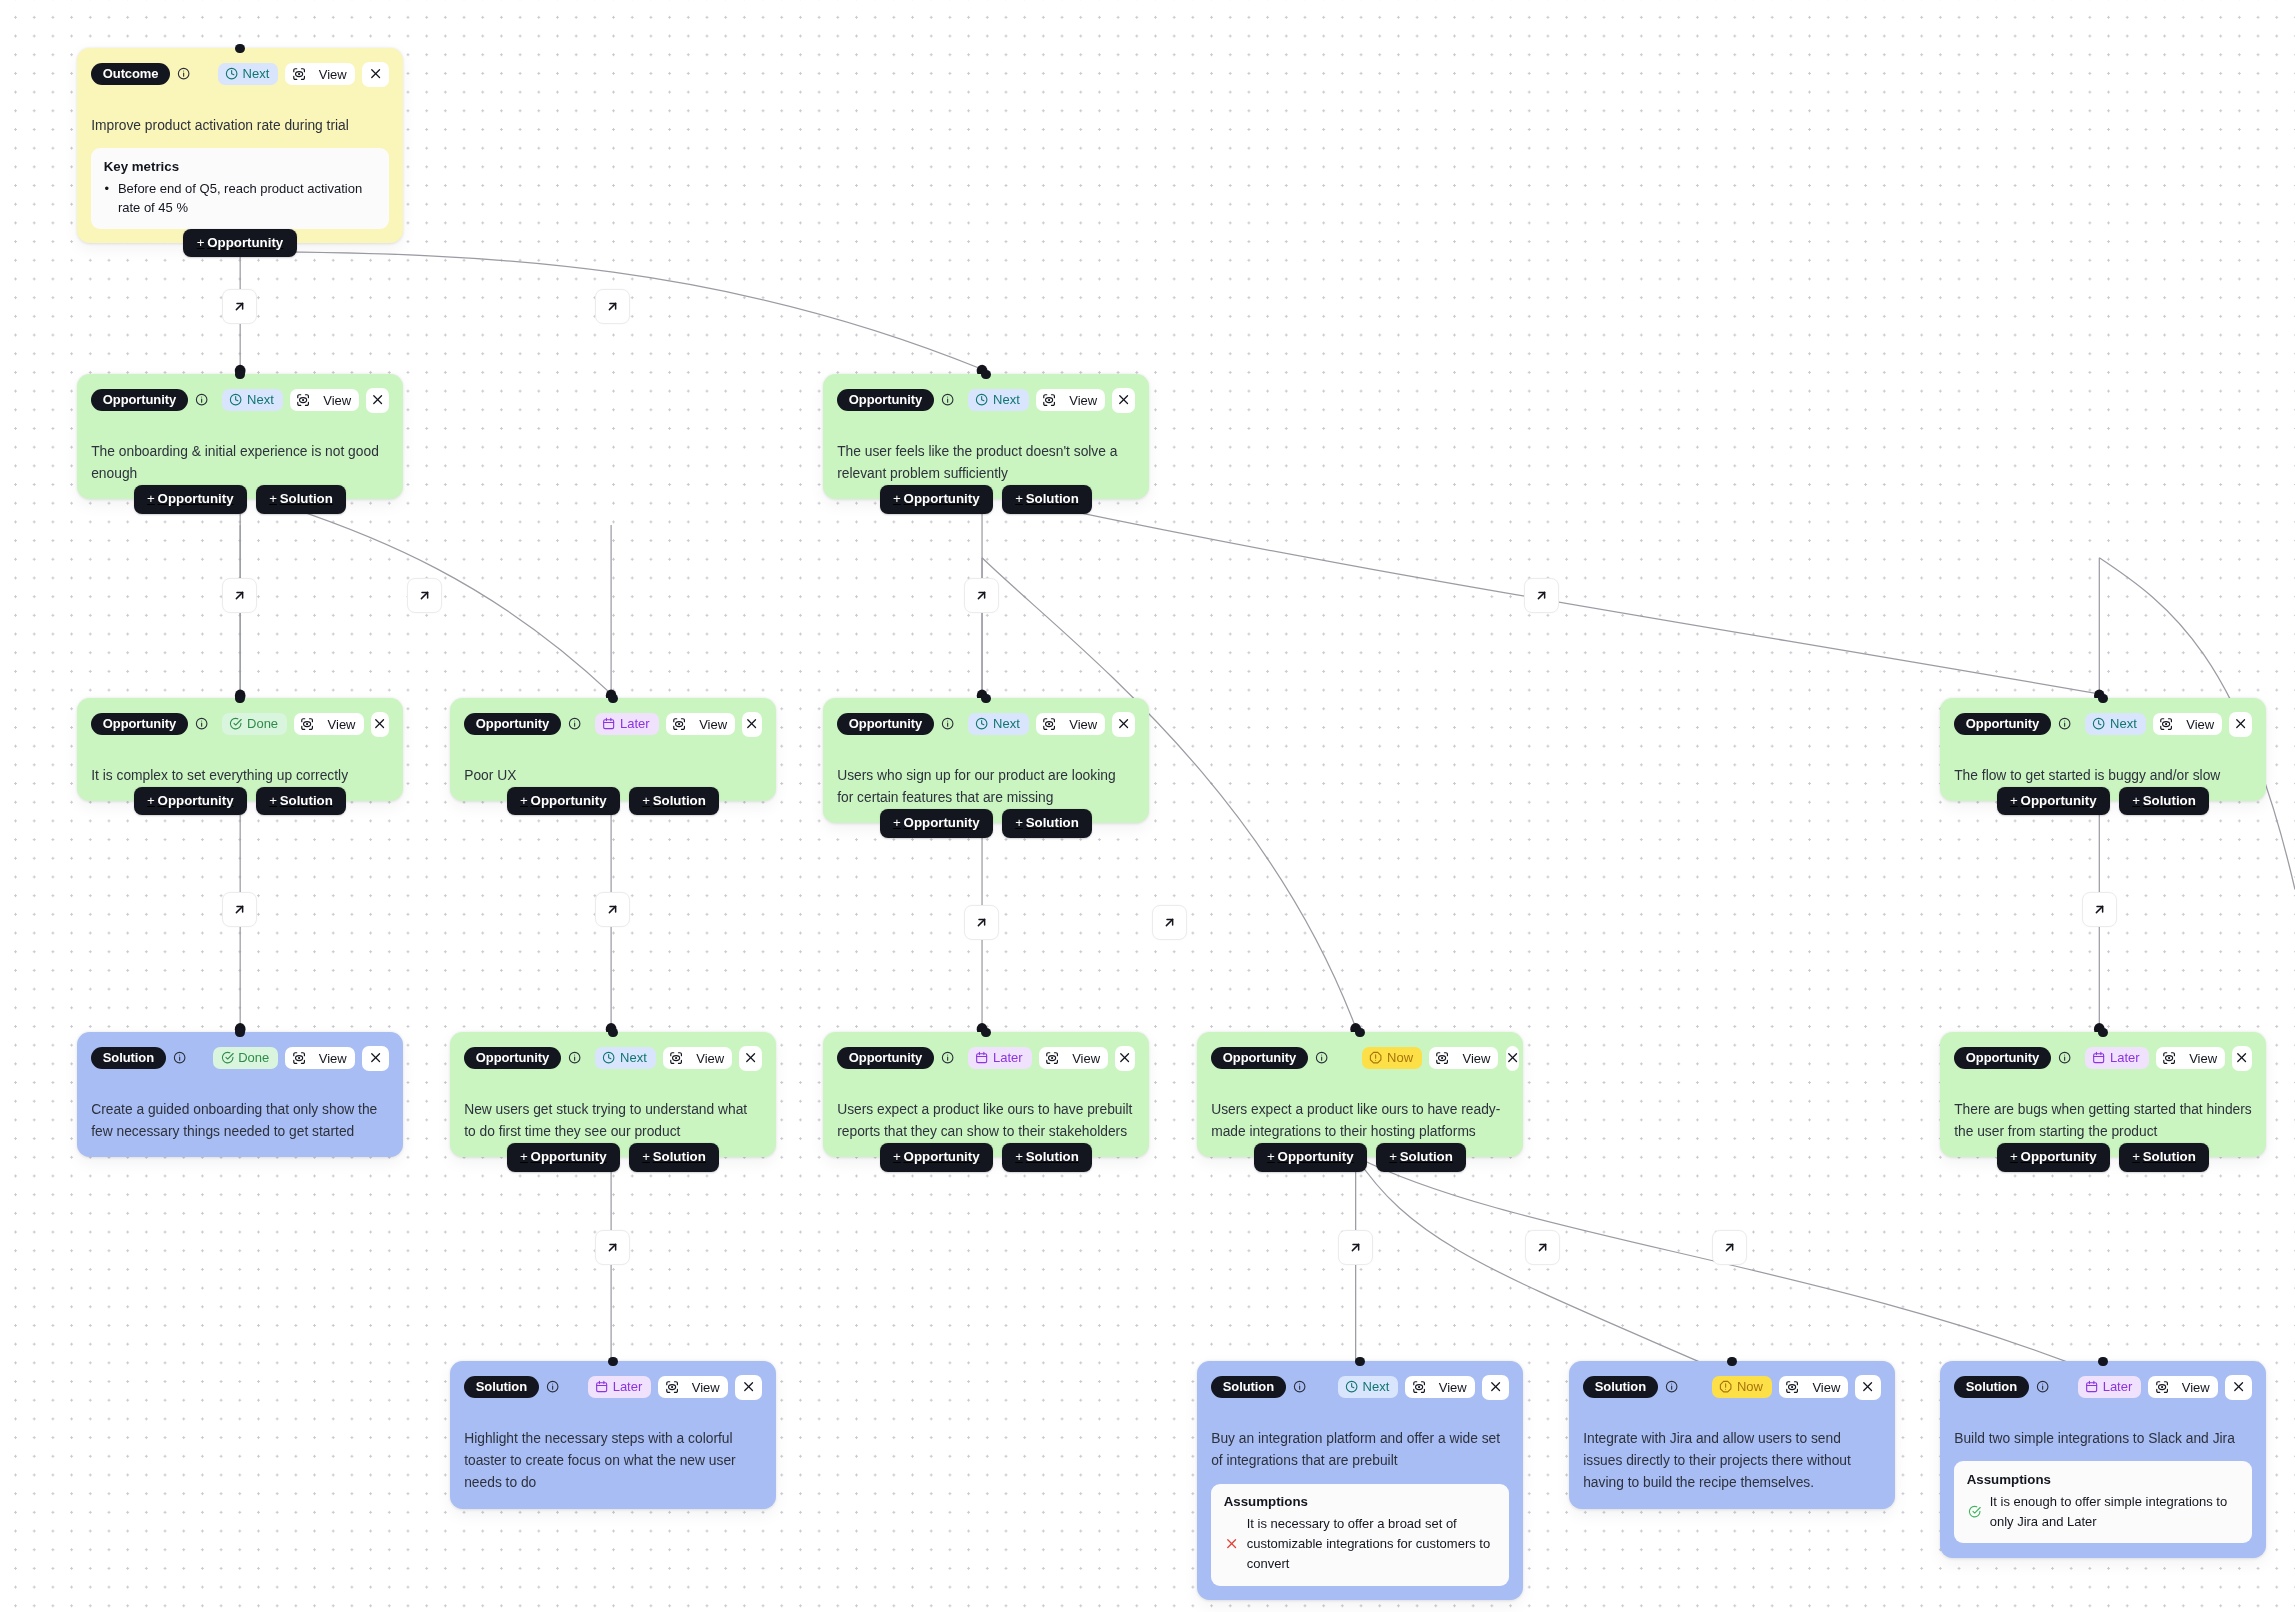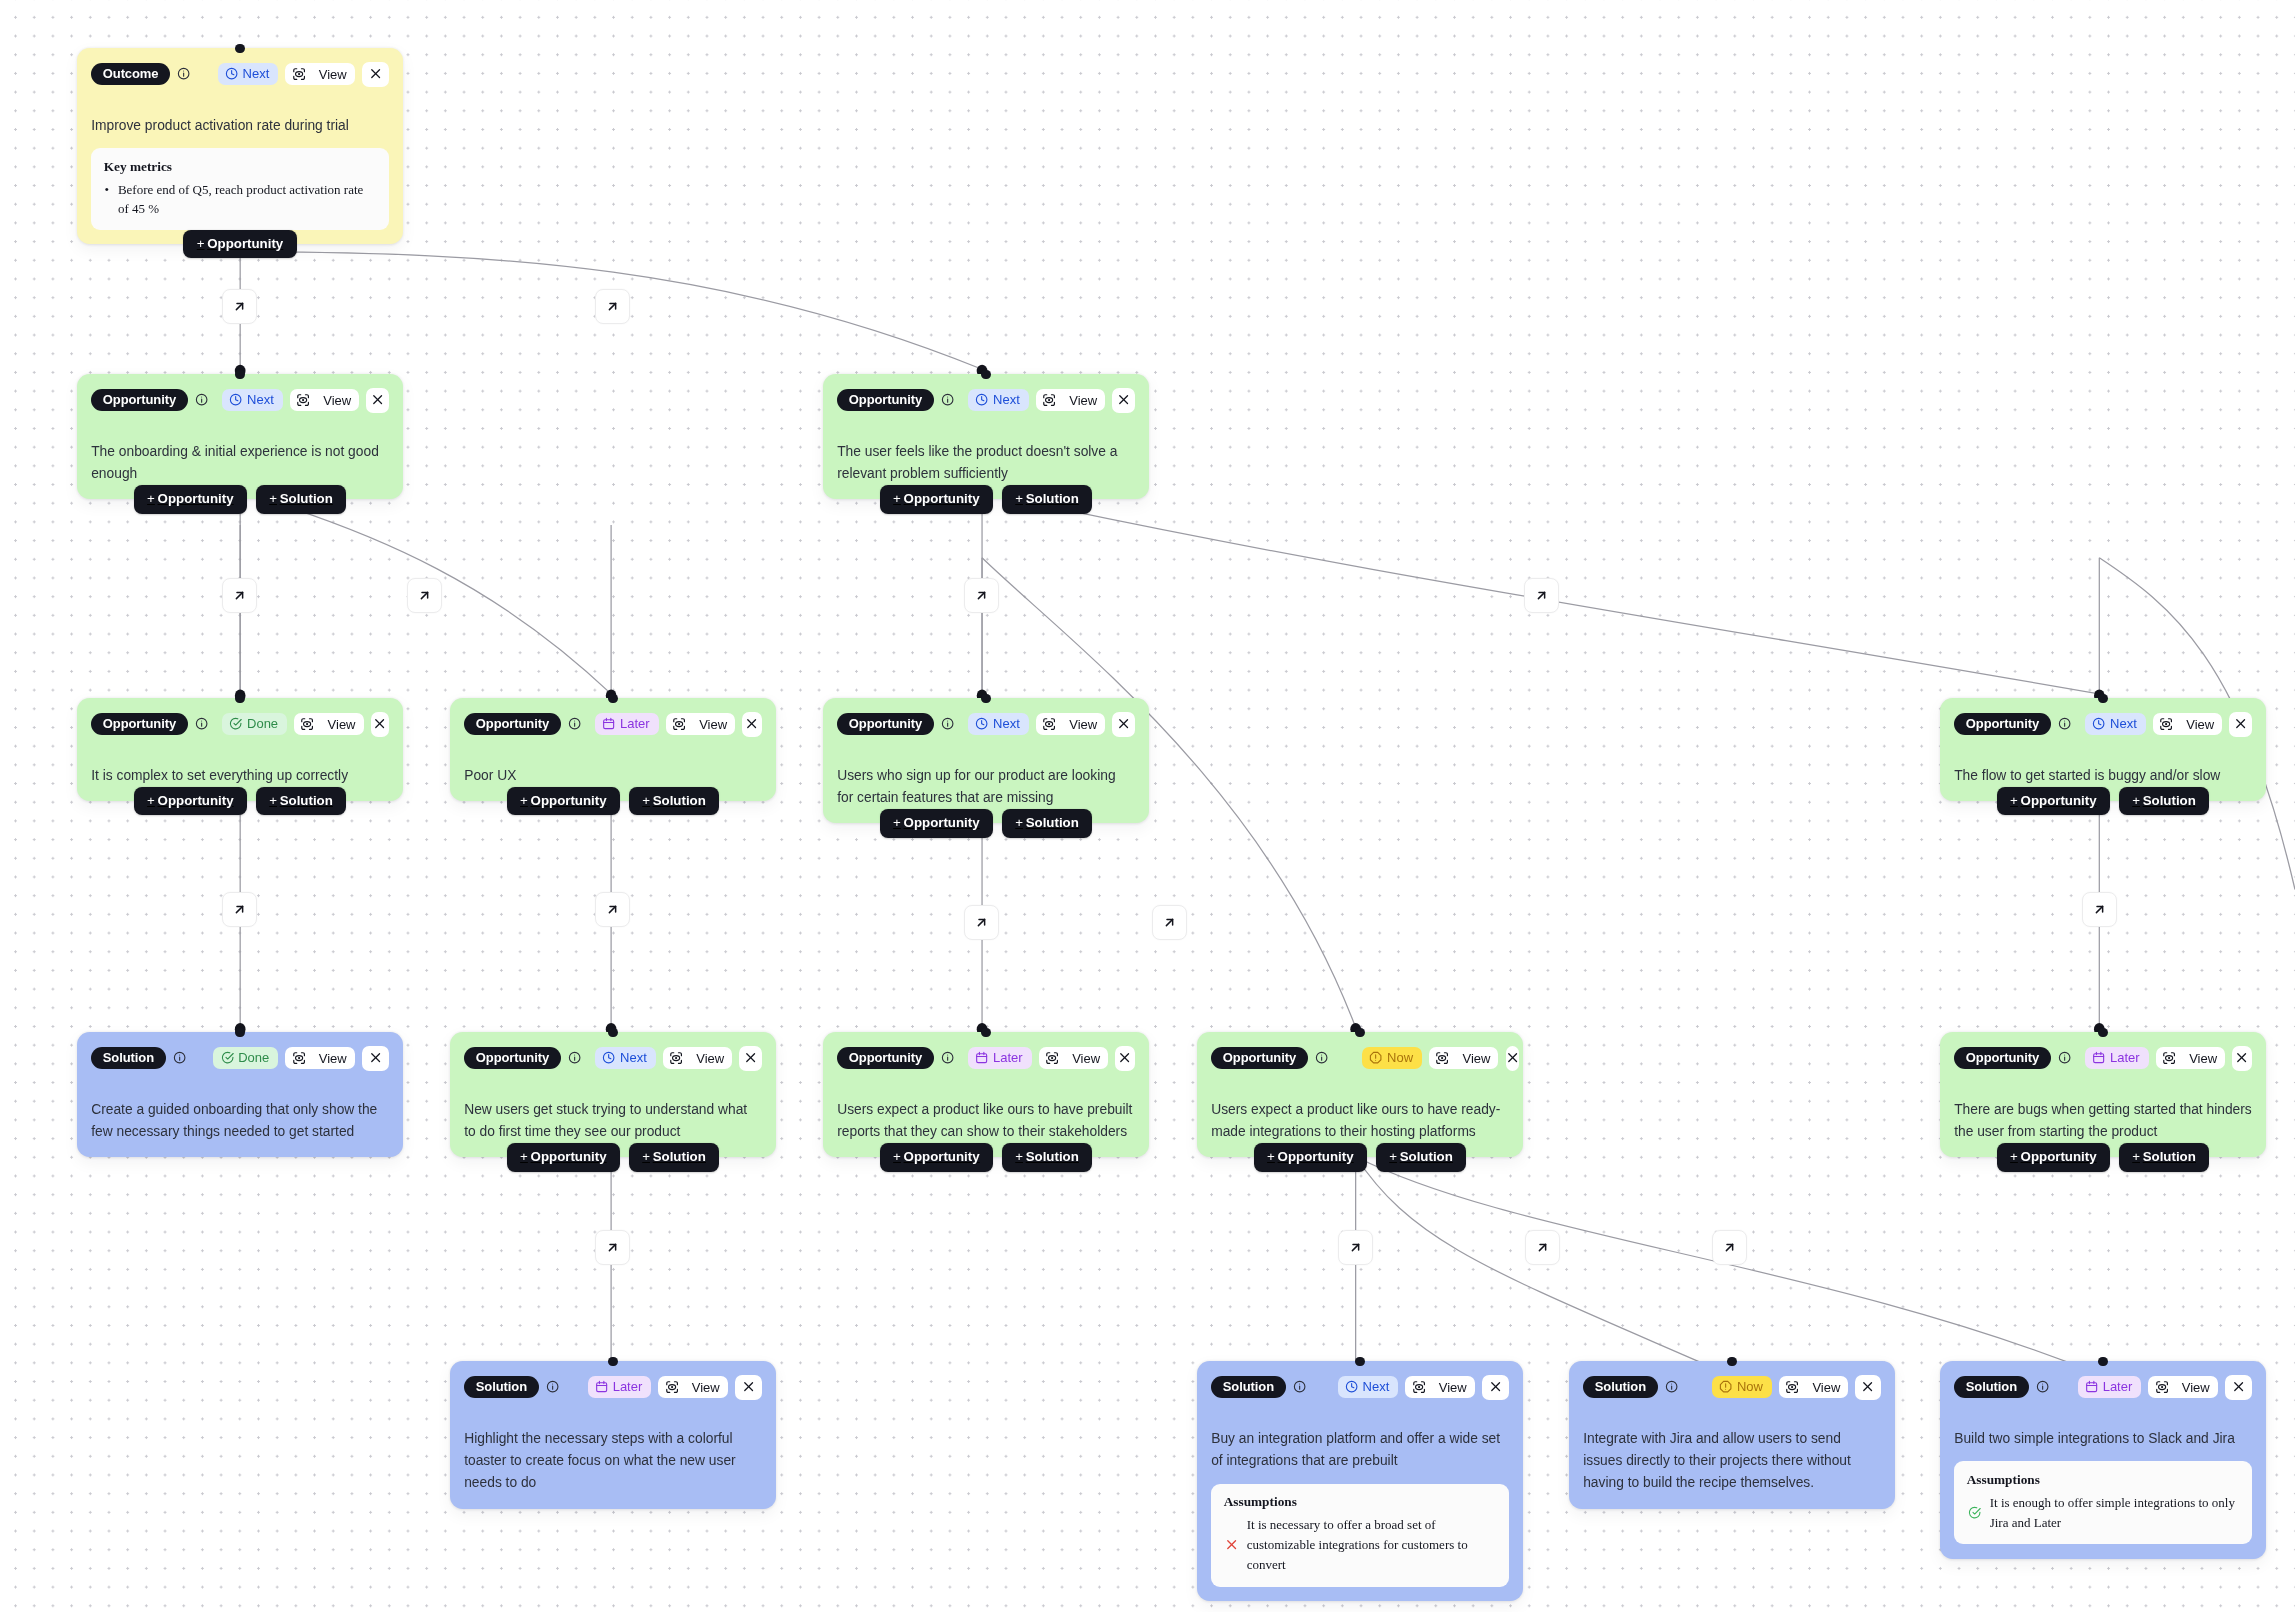--- a/index.html
+++ b/index.html
@@ -64,21 +64,21 @@
   .head-spacer { flex: 1 1 auto; }
 
   .status-pill {
     display: inline-flex; align-items: center; gap: 4.4px;
     border-radius: 7.1px;
     padding: 4.4px 9px 4.4px 7.1px;
     font-size: 13px; font-weight: 500;
     line-height: 1; white-space: nowrap;
   }
   .status-pill svg { width: 13.3px; height: 13.3px; display:block; flex:none; }
-  .status-next  { background: #d9e5fd; color: #1d4ed8; }
+  .status-next  { background: #d9e5fd; color: #0f766e; }
   .status-done  { background: #d9f5dd; color: #2e8c4a; }
   .status-later { background: #f0e1fc; color: #8b34e0; }
   .status-now   { background: #fde047; color: #a9730c; margin-left: 20px; }
 
   .view-btn {
     display: inline-flex; align-items: center; gap: 13px;
     background: #ffffff; color: #14161f;
     border-radius: 7.1px;
     padding: 4.4px 8px 4.4px 6.2px;
     font-size: 13px; font-weight: 500;
@@ -99,21 +99,20 @@
     font-size: 13.8px;
     line-height: 1.62;
     color: #2d313c;
   }
 
   .sub-panel {
     margin-top: 11.6px;
     background: #fbfbfb;
     border-radius: 9px;
     padding: 10.7px 12.5px 11.6px 12.5px;
-    font-family: Liberation Serif, serif;
   }
   .sub-title {
     font-size: 13.3px; font-weight: bold; color: #14161f;
     margin-bottom: 4.4px;
   }
   .metric-row { display: flex; gap: 8px; font-size: 13px; color: #14161f; line-height:1.5; }
   .metric-bullet { flex: none; width: 6.2px; text-align: center; padding-top: 0.9px; }
 
   .assumption-row { display: flex; gap: 8px; align-items: center; }
   .assumption-mark { flex: none; width: 15px; display:flex; align-items:center; justify-content:center; }

